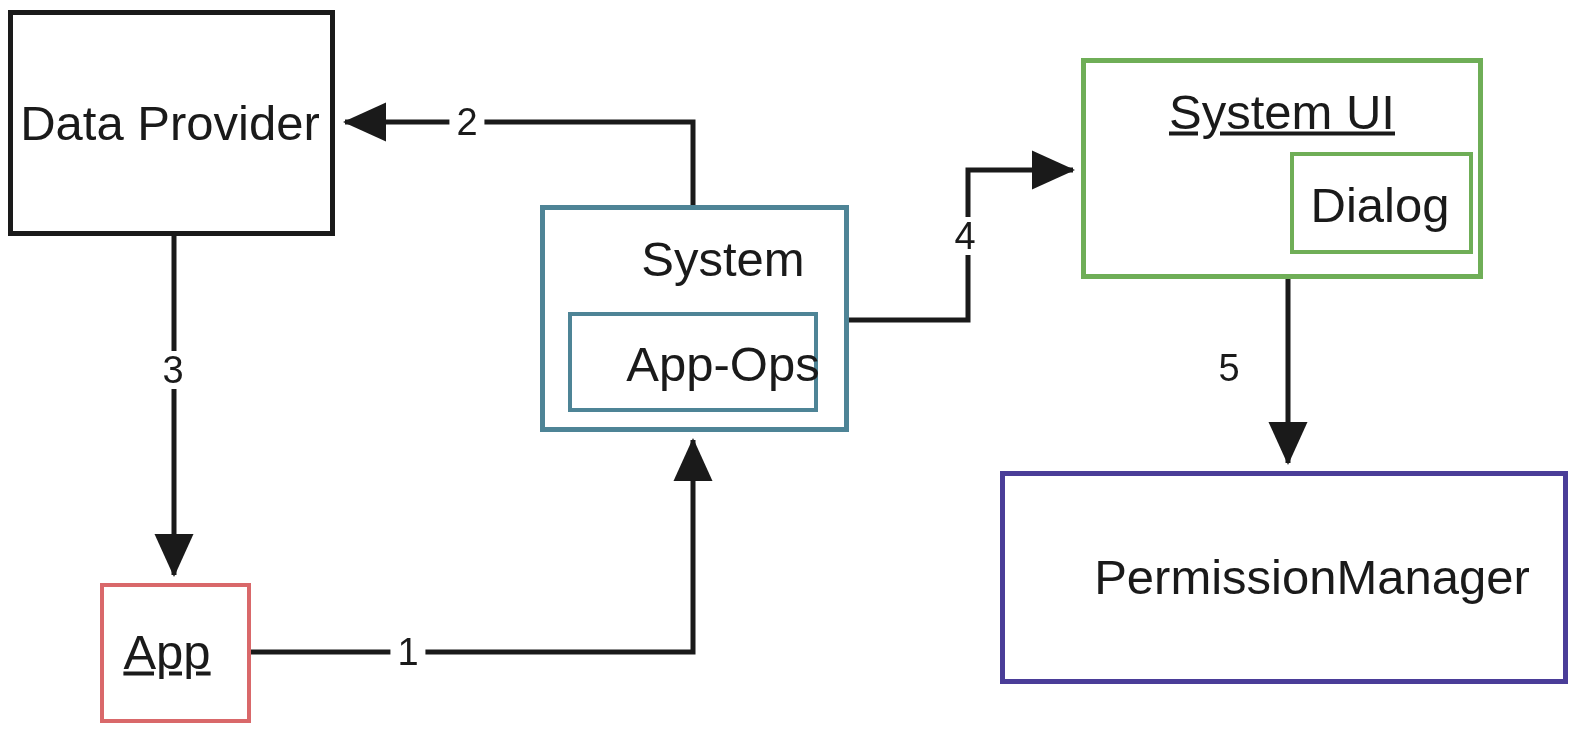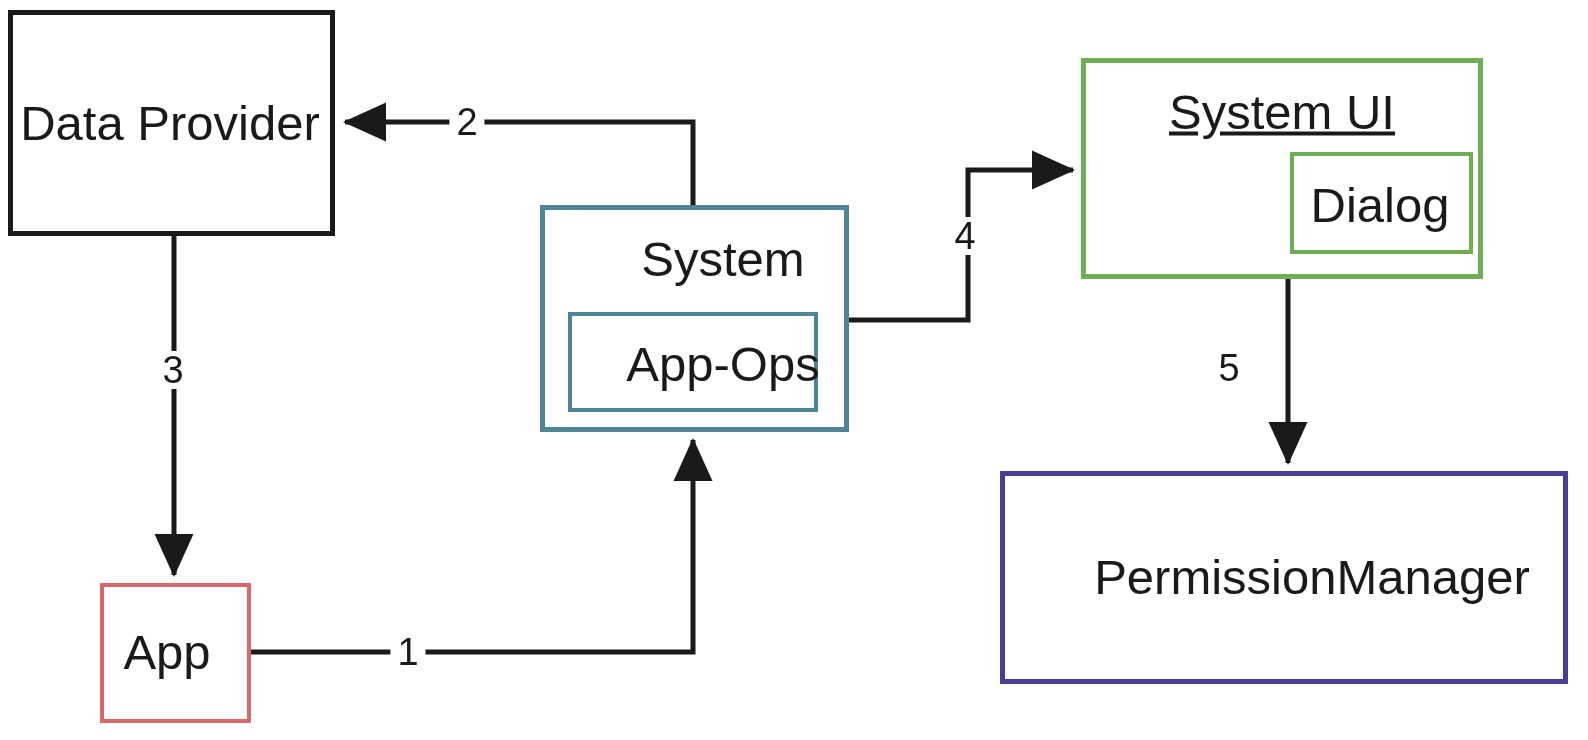--- a/index.html
+++ b/index.html
@@ -78,21 +78,21 @@
       <div class="node-label" style="left: 723px; top: 259px;">System</div>
       <div class="node" style="left: 568px; top: 312px; width: 250px; height: 100px; border: 4px solid rgb(78, 132, 150);"></div>
       <div class="node-label" style="left: 680px; top: 364px; margin-left: 43px;">App-Ops</div>
       <div class="node" style="left: 1081px; top: 58px; width: 402px; height: 221px; border: 5px solid rgb(111, 174, 87);"></div>
       <div class="node-label" style="left: 1282px; top: 112px; text-decoration: underline;">System UI</div>
       <div class="node" style="left: 1290px; top: 152px; width: 183px; height: 102px; border: 4px solid rgb(111, 174, 87);"></div>
       <div class="node-label" style="left: 1380px; top: 205px; text-align: center;">Dialog</div>
       <div class="node" style="left: 1000px; top: 471px; width: 568px; height: 213px; border: 5px solid rgb(74, 61, 152);"></div>
       <div class="node-label" style="left: 1312px; top: 577px;">PermissionManager</div>
       <div class="node" style="left: 100px; top: 583px; width: 151px; height: 140px; border: 4px solid rgb(217, 104, 106);"></div>
-      <div class="node-label" style="left: 167px; top: 652px;">App</div>
+      <div class="node-label" style="left: 167px; top: 652px; text-decoration: underline;">App</div>
     </div>
   <div id="label-layer">
       <div class="edge-label" style="left: 408px; top: 652px;">1</div>
       <div class="edge-label" style="left: 467px; top: 122px;">2</div>
       <div class="edge-label" style="left: 173px; top: 370px;">3</div>
       <div class="edge-label" style="left: 965px; top: 236px;">4</div>
       <div class="edge-label" style="left: 1229px; top: 368px;">5</div>
     </div>
 
 </div>

